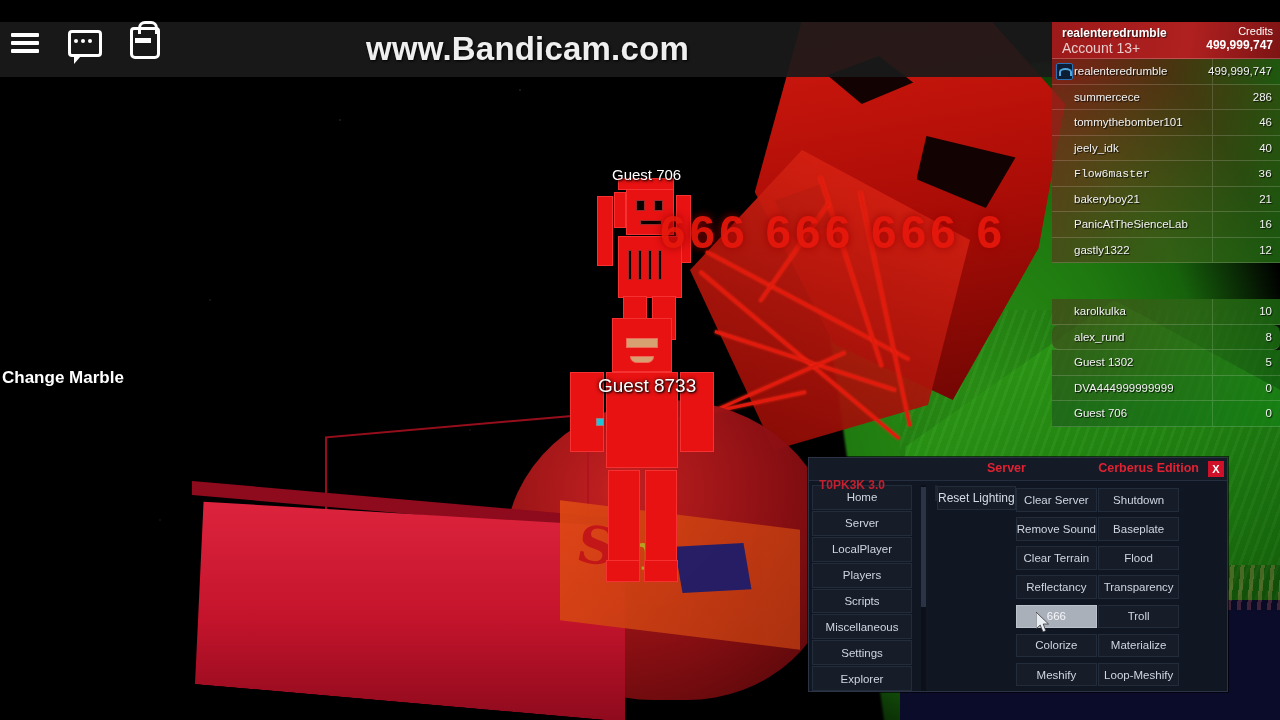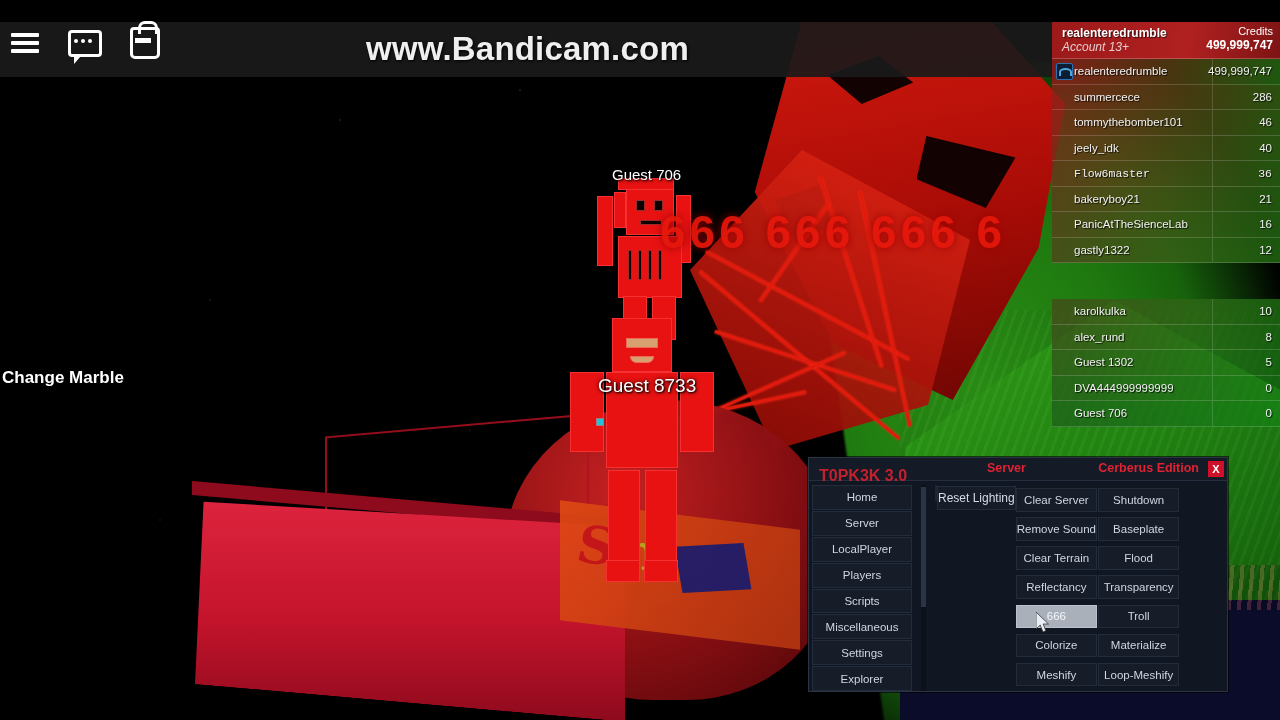--- a/index.html
+++ b/index.html
@@ -102,41 +102,41 @@
   #change-marble{position:absolute;left:2px;top:368px;color:#fff;font-size:17px;font-weight:700;
     text-shadow:1px 1px 2px #000;font-family:"Liberation Sans",sans-serif;}
 
   
   #leaderboard{position:absolute;right:0;top:22px;width:228px;}
   .lb-header{position:relative;height:36px;
     background:linear-gradient(100deg,#9c1a1a 0%,#b02020 60%,#7d1414 100%);
     border-bottom:1px solid rgba(255,255,255,.22);}
   .lb-header .name{position:absolute;left:10px;top:4px;color:#fff;font-size:12px;font-weight:700;
     text-shadow:1px 1px 1px rgba(0,0,0,.7);}
-  .lb-header .sub{position:absolute;left:10px;top:18px;color:#e7cccc;font-size:12px;font-style:italic;}
+  .lb-header .sub{position:absolute;left:10px;top:18px;color:#e7cccc;font-size:14px;}
   .lb-header .credits{position:absolute;right:7px;top:3px;color:#fff;font-size:11px;}
   .lb-header .creditval{position:absolute;right:7px;top:16px;color:#fff;font-size:12px;font-weight:700;}
   .lb-rows{position:relative;}
   .lb-row{position:relative;height:24.5px;display:flex;align-items:center;
     border-bottom:1px solid rgba(255,255,255,.17);}
   .lb-row .pname{position:absolute;left:22px;color:#f2f2f2;font-size:11.5px;
     text-shadow:1px 1px 1px rgba(0,0,0,.8);white-space:nowrap;}
   .lb-row .pscore{position:absolute;right:8px;color:#f2f2f2;font-size:11.5px;
     text-shadow:1px 1px 1px rgba(0,0,0,.8);}
   .lb-row .divider{position:absolute;left:160px;top:0;bottom:0;width:1px;background:rgba(255,255,255,.15);}
   .lb-badge{position:absolute;left:4px;top:4px;width:15px;height:15px;background:#0d1d33;
     border:1px solid #2b6fb5;border-radius:2px;}
   .lb-badge:after{content:"";position:absolute;left:2px;top:4px;width:9px;height:6px;
     border:2px solid #4ea8e0;border-radius:50% 50% 0 0;border-bottom:none;}
 
   
   #topkek{position:absolute;left:808px;top:457px;width:418px;height:233px;
     background:#111722;border:1px solid #2a3445;box-shadow:0 0 0 1px rgba(0,0,0,.6);}
   .tk-title{position:relative;height:22px;background:#141a26;border-bottom:1px solid #242e3e;}
-  .tk-title .left{position:absolute;left:10px;top:9px;color:#c32030;font-size:16px;font-weight:700;}
+  .tk-title .left{position:absolute;left:10px;top:20px;color:#c32030;font-size:12px;font-weight:700;}
   .tk-title .mid{position:absolute;left:178px;top:3px;color:#e02233;font-size:12.5px;font-weight:700;}
   .tk-title .right{position:absolute;right:28px;top:3px;color:#e02233;font-size:12.5px;font-weight:700;}
   .tk-close{position:absolute;right:3px;top:3px;width:16px;height:16px;background:#d01028;
     color:#fff;font-size:11px;font-weight:700;display:flex;align-items:center;justify-content:center;cursor:pointer;}
   .tk-body{display:flex;height:210px;padding:4px 3px 0 3px;box-sizing:border-box;gap:6px;}
   .tk-side{width:100px;display:flex;flex-direction:column;gap:1px;}
   .tk-side .item{height:23px;background:#161d29;border:1px solid #222c3b;color:#cfd6e2;
     font-size:11.5px;display:flex;align-items:center;justify-content:center;cursor:pointer;}
   .tk-scroll{width:5px;margin:0 3px;background:#0c1119;position:relative;}
   .tk-scroll .thumb{position:absolute;left:0;top:2px;width:5px;height:120px;background:#2a3purple;background:#2b3purple;background:#2a3445;}
@@ -306,21 +306,21 @@
         <div class="lb-row" style="background: linear-gradient(100deg, rgba(80, 67, 26, 0.78) 0%, rgba(37, 122, 20, 0.72) 100%);">
           <span class="pname">gastly1322</span>
           <span class="divider"></span>
           <span class="pscore">12</span>
         </div>
         <div class="lb-row" style="background: linear-gradient(100deg, rgba(70, 73, 26, 0.78) 0%, rgba(33, 123, 20, 0.72) 100%); margin-top: 36px;">
           <span class="pname">karolkulka</span>
           <span class="divider"></span>
           <span class="pscore">10</span>
         </div>
-        <div class="lb-row" style="background: linear-gradient(100deg, rgba(60, 79, 26, 0.78) 0%, rgba(30, 125, 20, 0.72) 100%);">
+        <div class="lb-row" style="background: linear-gradient(100deg, rgba(60, 79, 26, 0.78) 0%, rgba(30, 125, 20, 0.72) 100%); border-radius: 7px;">
           <span class="pname">alex_rund</span>
           <span class="divider"></span>
           <span class="pscore">8</span>
         </div>
         <div class="lb-row" style="background: linear-gradient(100deg, rgba(50, 84, 26, 0.78) 0%, rgba(27, 127, 20, 0.72) 100%); padding-left: 8px;">
           <span class="pname">Guest 1302</span>
           <span class="divider"></span>
           <span class="pscore">5</span>
         </div>
         <div class="lb-row" style="background: linear-gradient(100deg, rgba(40, 90, 26, 0.78) 0%, rgba(23, 128, 20, 0.72) 100%);">

